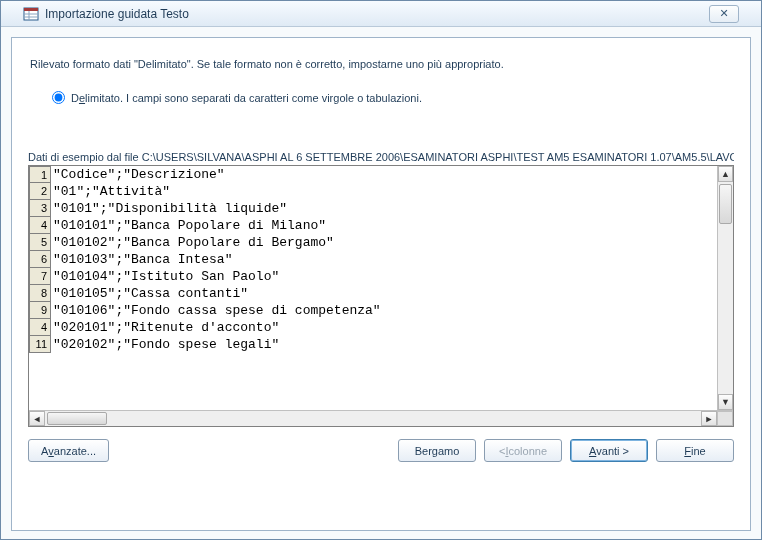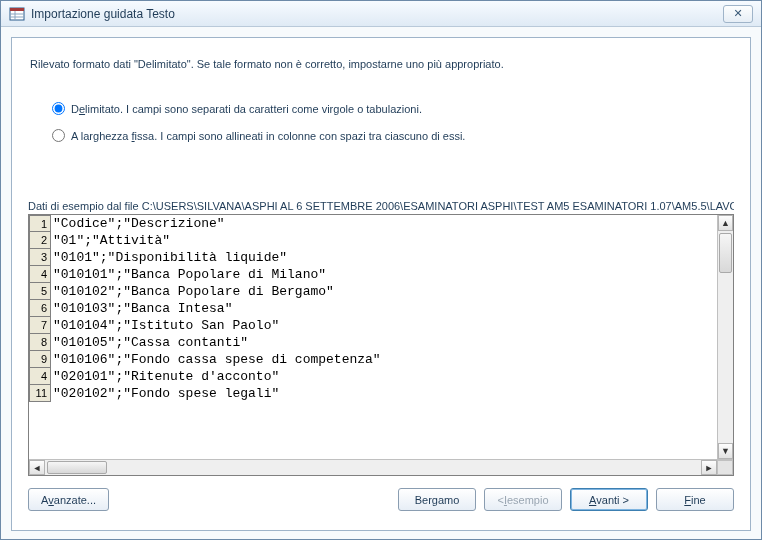--- a/index.html
+++ b/index.html
@@ -15,21 +15,21 @@
     width: 762px; height: 540px;
     border: 1px solid #6d8aa8;
     background: #eef3f8;
     display: flex; flex-direction: column;
   }
   .titlebar {
     height: 26px;
     background: linear-gradient(#f7fbff, #dfeaf5);
     border-bottom: 1px solid #b9c9d9;
     display: flex; align-items: center;
-    padding: 0 8px;
+    padding: 0 22px;
   }
   .titlebar .app-icon {
     width: 16px; height: 16px;
     margin-right: 6px;
     display: inline-flex; align-items: center; justify-content: center;
   }
   .titlebar .title-text { color: #1f3b57; font-size: 12px; }
   .titlebar .spacer { flex: 1; }
   .titlebar .win-btn {
     width: 30px; height: 18px;
@@ -59,21 +59,21 @@
   }
   .intro {
     color: #1f3b57;
     margin: 6px 2px 14px 2px;
   }
   .options {
     margin: 4px 2px 0 24px;
   }
   .opt-row {
     display: flex; align-items: center;
-    margin: 14px 0;
+    margin: 3px 0;
     color: #1f3b57;
   }
   .opt-row input[type=radio] {
     margin: 0 6px 0 0;
   }
   .opt-row .label u { text-decoration: underline; }
   .sample-caption {
     margin-top: 44px;
     color: #1f3b57;
     white-space: nowrap;
@@ -221,24 +221,20 @@
 
   <div class="client">
     <div class="panel">
 
       <div class="intro">Rilevato formato dati "Delimitato". Se tale formato non è corretto, impostarne uno più appropriato.</div>
 
       <div class="options">
         <label class="opt-row">
           <input type="radio" name="fmt" checked="" style="">
           <span class="label"><span>D</span><u>e</u><span>limitato. I campi sono separati da caratteri come virgole o tabulazioni.</span></span>
-        </label>
-        <label class="opt-row">
-          <input type="radio" name="fmt" style="">
-          <span class="label"><span>A larghezza </span><u>f</u><span>issa. I campi sono allineati in colonne con spazi tra ciascuno di essi.</span></span>
         </label>
       </div>
 
       <div class="sample-caption">Dati di esempio dal file C:\USERS\SILVANA\ASPHI AL 6 SETTEMBRE 2006\ESAMINATORI ASPHI\TEST AM5 ESAMINATORI 1.07\AM5.5\LAVORO\GES</div>
 
       <div class="grid-wrap">
         <div class="grid-body">
           <div class="grid-content">
             <div class="grid-rows" id="grid-rows">
                 <div class="grow"><div class="rownum">1</div><div class="rowtext">"Codice";"Descrizione"</div></div>
@@ -276,21 +272,21 @@
         <button class="wbtn">
             <span>A</span>
             <u>v</u>
             <span>anzate...</span>
           </button>
         <span class="gap"></span>
         <button class="wbtn">Bergamo</button>
         <button class="wbtn disabled">
             <span>&lt; </span>
             <u>I</u>
-            <span>esempio</span>
+            <span>colonne</span>
           </button>
         <button class="wbtn default">
             <span></span>
             <u>A</u>
             <span>vanti &gt;</span>
           </button>
         <button class="wbtn">
             <span></span>
             <u>F</u>
             <span>ine</span>

